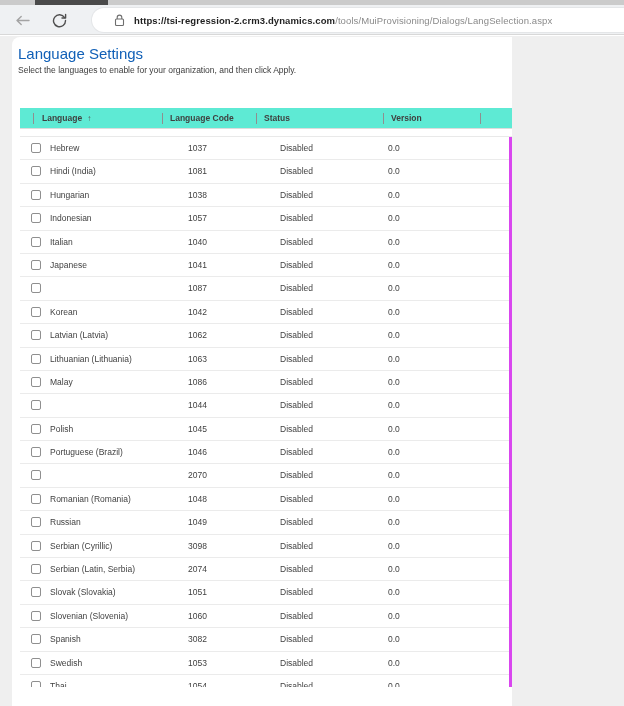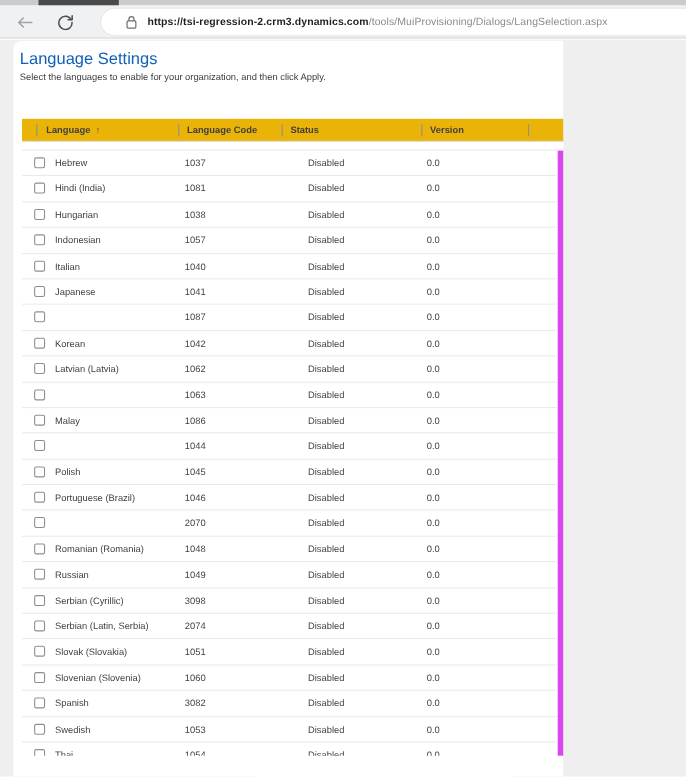--- a/index.html
+++ b/index.html
@@ -24,37 +24,37 @@
 
   
   .page { position:absolute; left:0; top:36px; width:624px; height:670px; background:#efefef; }
   .content { position:absolute; left:12px; top:1px; width:500px; height:669px;
     background:#ffffff; border-top-left-radius:8px; }
   .page-title { position:absolute; left:6px; top:8px; font-size:15px; color:#1160b7; }
   .page-subtitle { position:absolute; left:6px; top:28px; font-size:8.5px; color:#3c3c3c; }
 
   
   .tbl-header { position:absolute; left:8px; top:71px; right:0; height:21px;
-    background:#eab308; border-bottom:1px solid #dcdcdc; font-size:8.5px; color:#3f3f3f; font-weight:700; }
+    background:#5eead4; border-bottom:1px solid #dcdcdc; font-size:8.5px; color:#3f3f3f; font-weight:700; }
   .hdr-cell { position:absolute; top:0; height:21px; line-height:21px; white-space:nowrap; }
   .hdr-sep { position:absolute; top:5px; width:1px; height:11px; background:#8f8f8f; }
   .sort-arrow { font-weight:400; color:#555; margin-left:5px; font-size:8px; }
 
   .partial-row-top { position:absolute; left:8px; top:92px; right:0; height:8px;
     background:#ffffff; border-bottom:1px solid #e9e9e9; }
 
   .tbl-body { position:absolute; left:8px; top:100px; right:0; height:550px;
-    overflow:hidden; border-right:5px solid #d946ef; }
+    overflow:hidden; border-right:3px solid #d946ef; }
   .row { position:relative; height:23.4px; border-bottom:1px solid #ebebeb; }
   .row input[type="checkbox"] { position:absolute; left:11px; top:6px; width:10px; height:10px;
     appearance:none; -webkit-appearance:none; border:1px solid #8f8f8f; border-radius:2px; background:#fff; }
   .cell { position:absolute; top:0; height:23.4px; line-height:23.4px;
     font-size:8.5px; color:#3f3f3f; white-space:nowrap; }
   .c-lang { left:30px; }
-  .c-code { left:148px; }
+  .c-code { left:168px; }
   .c-status { left:260px; }
   .c-version { left:368px; }
 
   svg { display:block; }
 </style>
 </head>
 <body>
 
 <div class="top-strip">
   <div class="tab-fragment"></div>
@@ -174,20 +174,21 @@
   <div class="row">
     <input type="checkbox" style="">
     <span class="cell c-lang">Latvian (Latvia)</span>
     <span class="cell c-code">1062</span>
     <span class="cell c-status">Disabled</span>
     <span class="cell c-version">0.0</span>
   </div>
 
   <div class="row">
     <input type="checkbox" style="">
+    <span class="cell c-lang">Lithuanian (Lithuania)</span>
     <span class="cell c-code">1063</span>
     <span class="cell c-status">Disabled</span>
     <span class="cell c-version">0.0</span>
   </div>
 
   <div class="row">
     <input type="checkbox" style="">
     <span class="cell c-lang">Malay</span>
     <span class="cell c-code">1086</span>
     <span class="cell c-status">Disabled</span>

